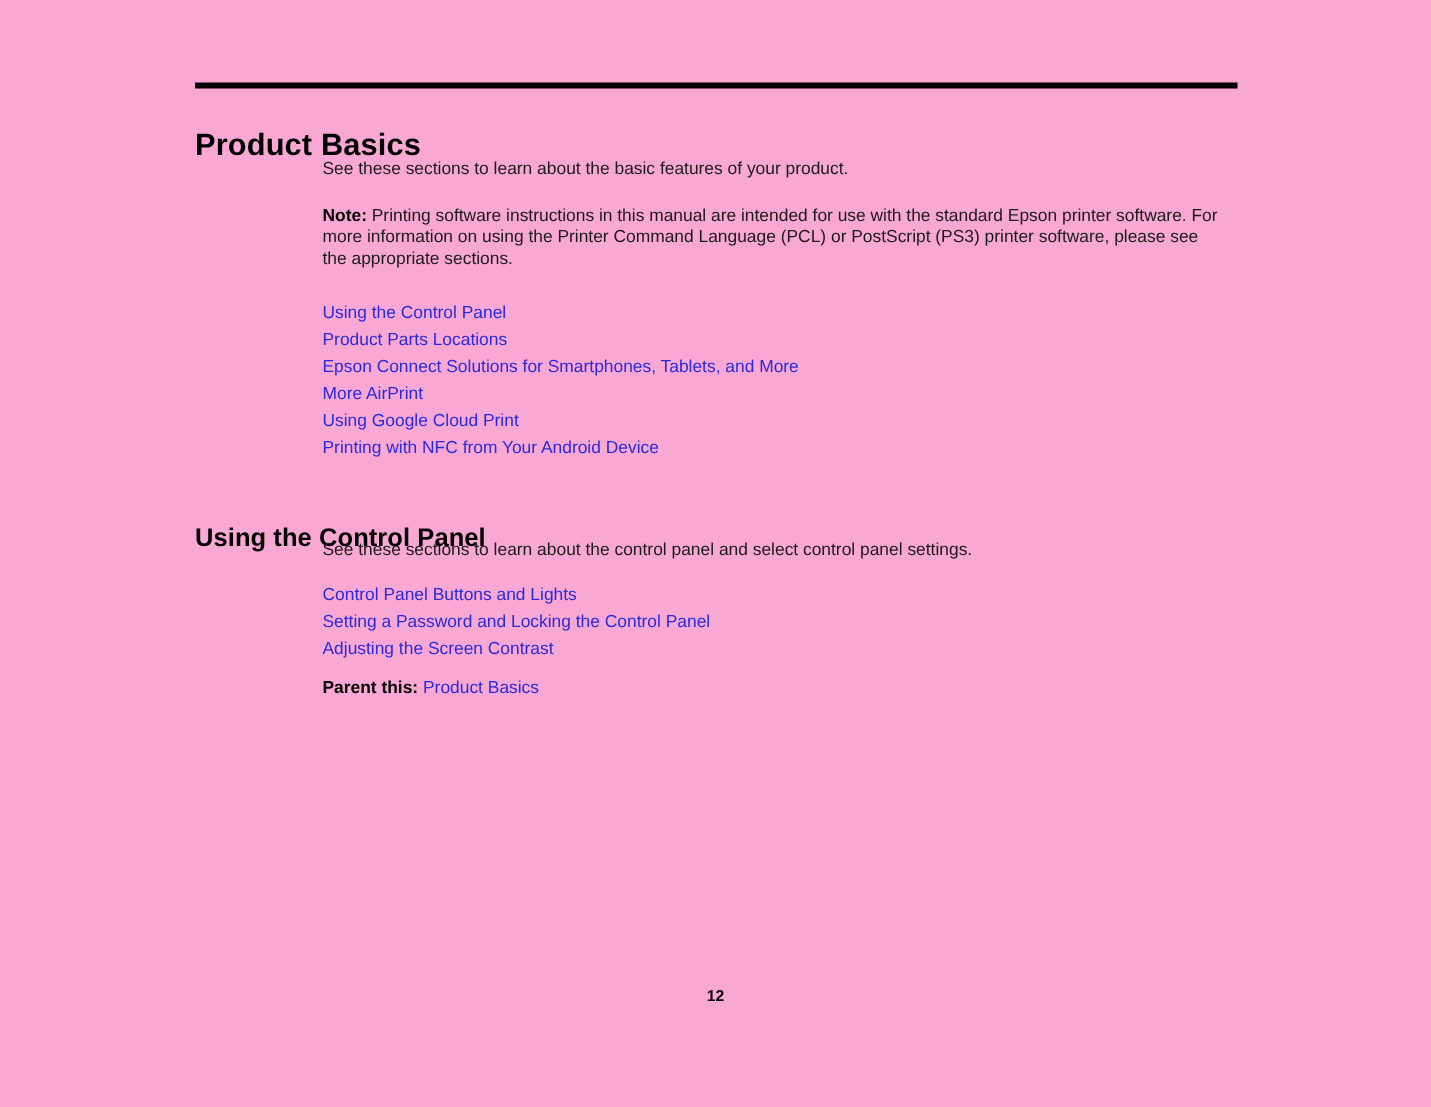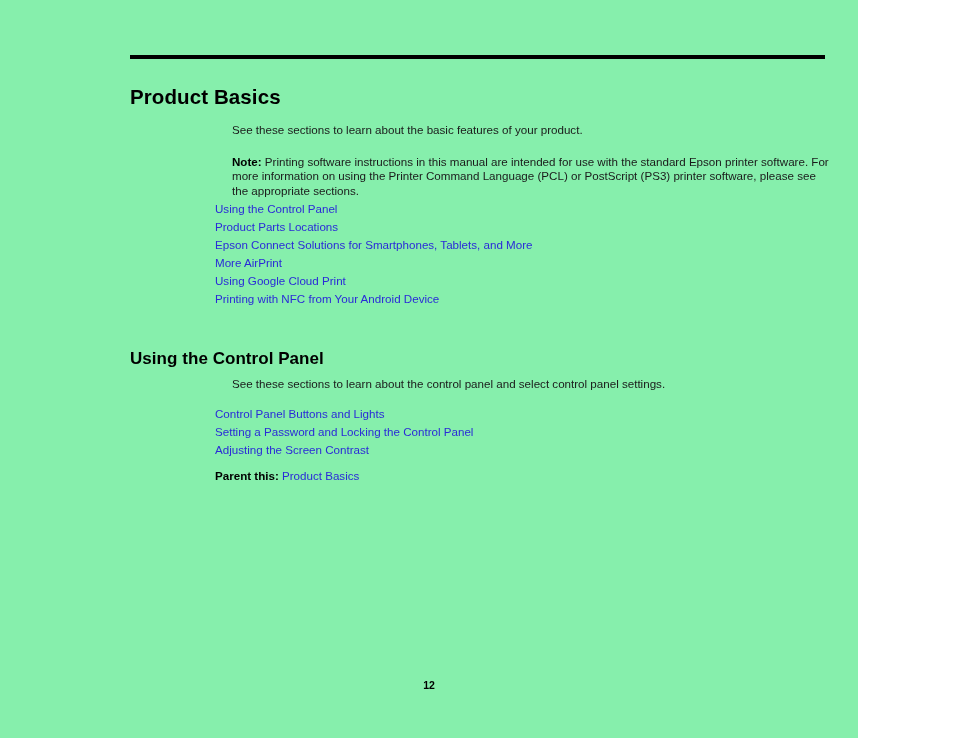--- a/index.html
+++ b/index.html
@@ -8,23 +8,23 @@
     padding: 0;
     background: #ffffff;
   }
   body {
     font-family: "Liberation Sans", sans-serif;
     color: #000000;
     -webkit-font-smoothing: antialiased;
   }
   .page {
     position: relative;
-    width: 858px;
+    width: 954px;
     height: 738px;
-    background: #86efac;
+    background: #f9a8d4;
     overflow: hidden;
     box-sizing: border-box;
   }
 
   
   .title-rule {
     position: absolute;
     left: 130px;
     top: 55px;
     width: 695px;
@@ -50,21 +50,21 @@
     position: absolute;
     left: 215px;
     top: 106px;
     width: 600px;
   }
 
   .para {
     font-size: 11.6px;
     line-height: 14.6px;
     color: #1a1a1a;
-    margin: 17px;
+    margin: 0;
   }
   .para.intro {
     margin-bottom: 16px;
   }
   .para.note {
     width: 598px;
     margin-bottom: 0;
   }
   .note-label {
     font-weight: bold;
@@ -133,21 +133,21 @@
     left: 215px;
     top: 199px;
     width: 600px;
   }
 
   
   .page-number {
     position: absolute;
     left: 0;
     right: 0;
-    top: 679px;
+    top: 658px;
     text-align: center;
     font-size: 10.5px;
     font-weight: bold;
     color: #000000;
   }
 </style>
 </head>
 <body>
 
 <div class="page">

